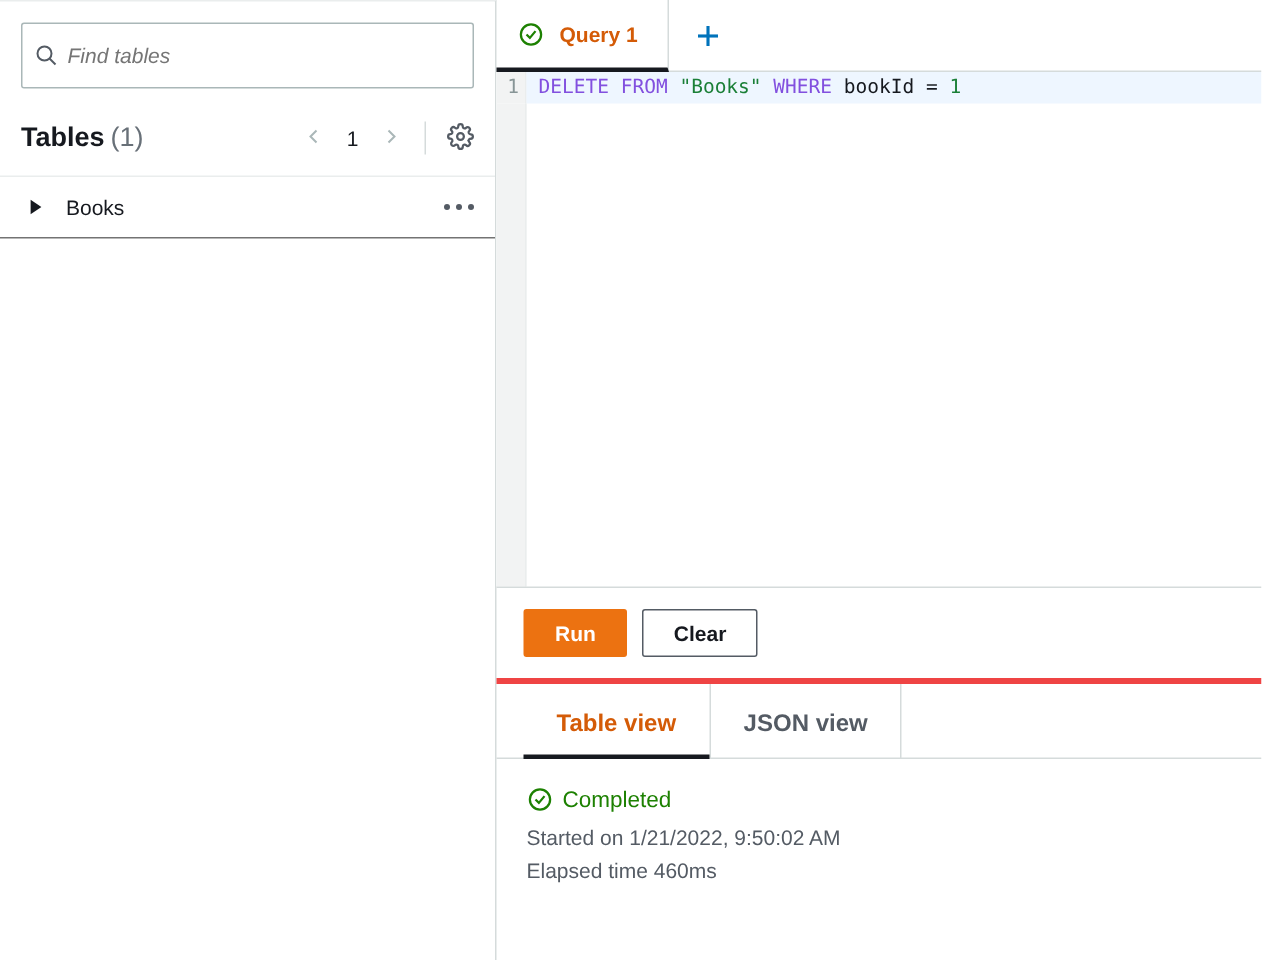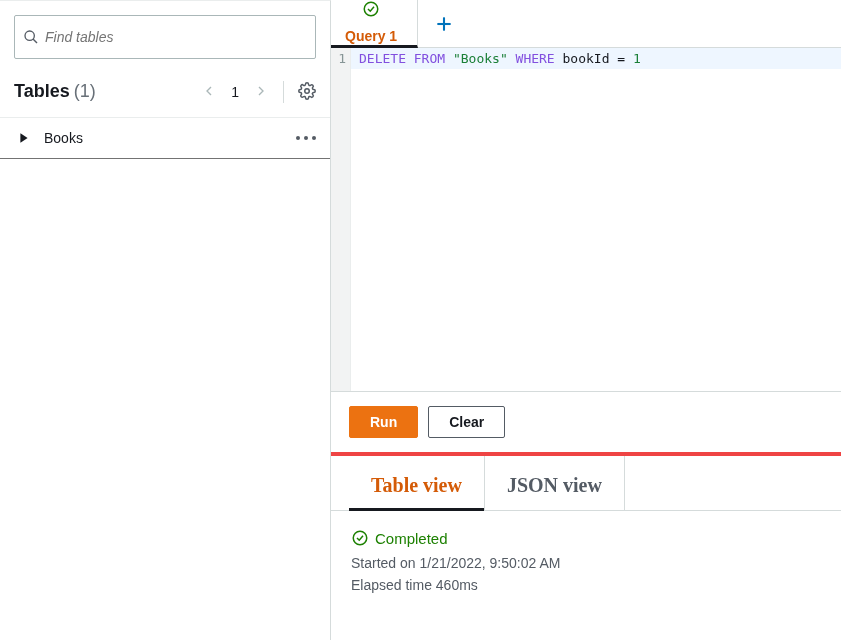--- a/index.html
+++ b/index.html
@@ -70,21 +70,20 @@
   border-bottom: 1px solid #d5dbdb;
   height: 48px;
 }
 .tab {
   display: flex;
   align-items: center;
   padding: 0 20px 0 14px;
   gap: 10px;
   border-right: 1px solid #d5dbdb;
   position: relative;
-  flex-direction: column;
 }
 .tab.active { border-bottom: 3px solid #16191f; margin-bottom: -1px; }
 .tab .check-circle { width: 18px; height: 18px; }
 .tab.active .label { color: #d45b07; font-weight: 700; font-size: 14px; }
 .tab-add { display: flex; align-items: center; padding: 0 16px; }
 .tab-add svg { width: 20px; height: 20px; stroke: #0073bb; }
 
 .editor { flex: 0 0 auto; background: #fff; }
 .code-line { display: flex; font-family: Consolas, Monaco, monospace; font-size: 13px; }
 .gutter {
@@ -120,26 +119,25 @@
   cursor: pointer;
   display: inline-flex;
   align-items: center;
 }
 .btn-primary { background: #ec7211; border: 1px solid #ec7211; color: #fff; }
 .btn-secondary { background: #fff; border: 1px solid #545b64; color: #16191f; }
 
 .result-tabs { display: flex; padding: 0 18px; gap: 0; }
 .result-tab {
   padding: 18px 22px 14px 22px;
-  font-size: 20px;
+  font-size: 16px;
   font-weight: 700;
   color: #545b64;
   border-right: 1px solid #d5dbdb;
   position: relative;
-  font-family: Liberation Serif, serif;
 }
 .result-tab.active { color: #d45b07; }
 .result-tab.active::after {
   content: "";
   position: absolute;
   left: 0; right: 0; bottom: 0;
   height: 3px;
   background: #16191f;
 }
 .result-tabs-border { height: 1px; background: #d5dbdb; margin-top: -1px; }

